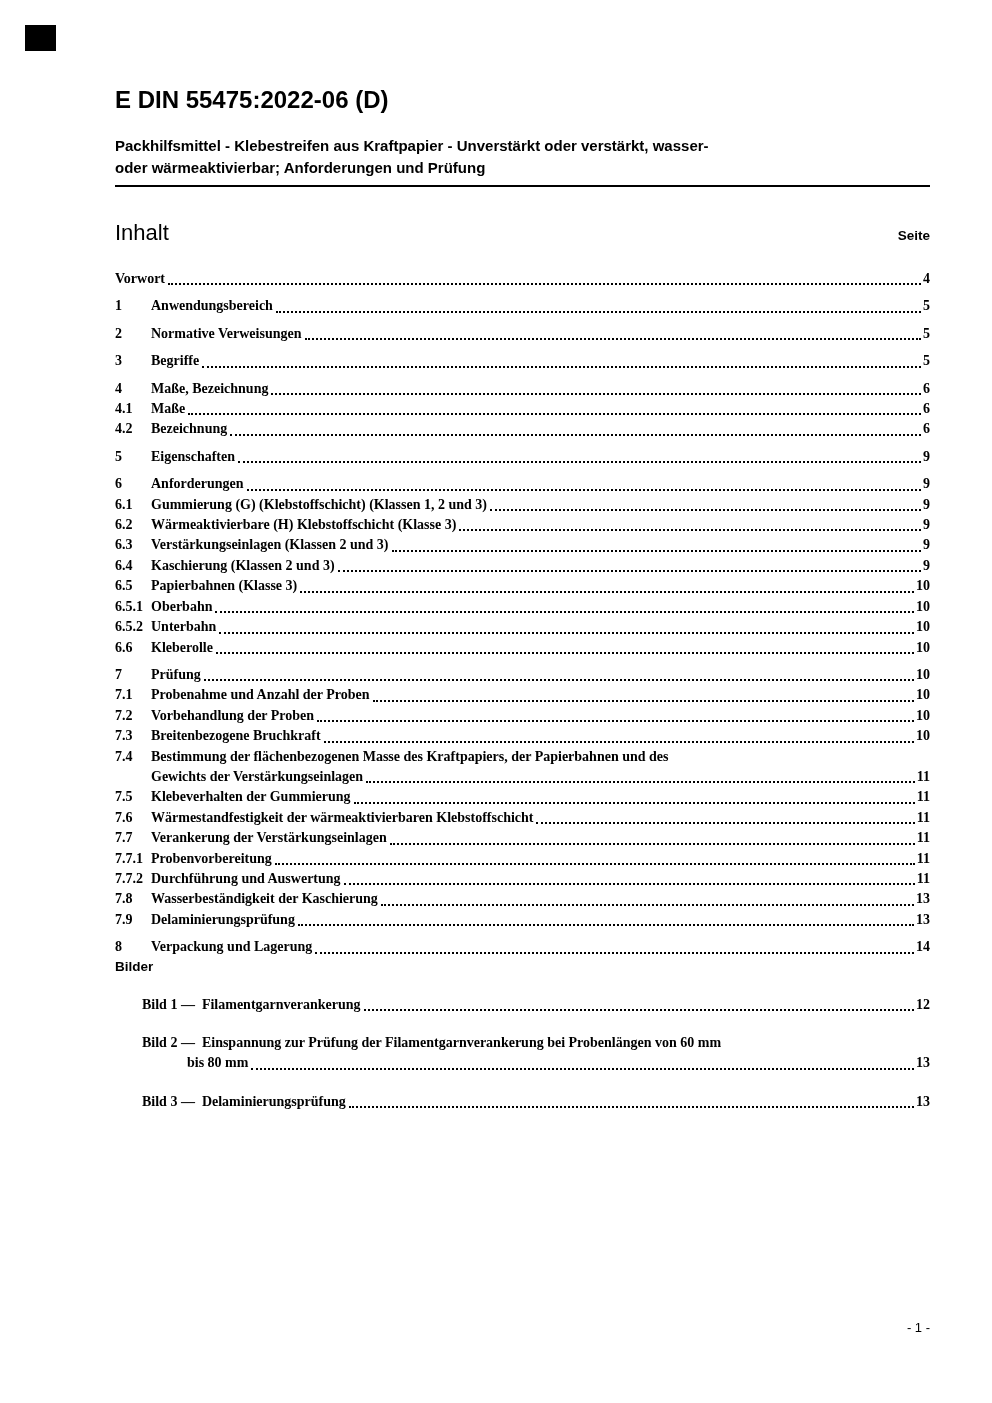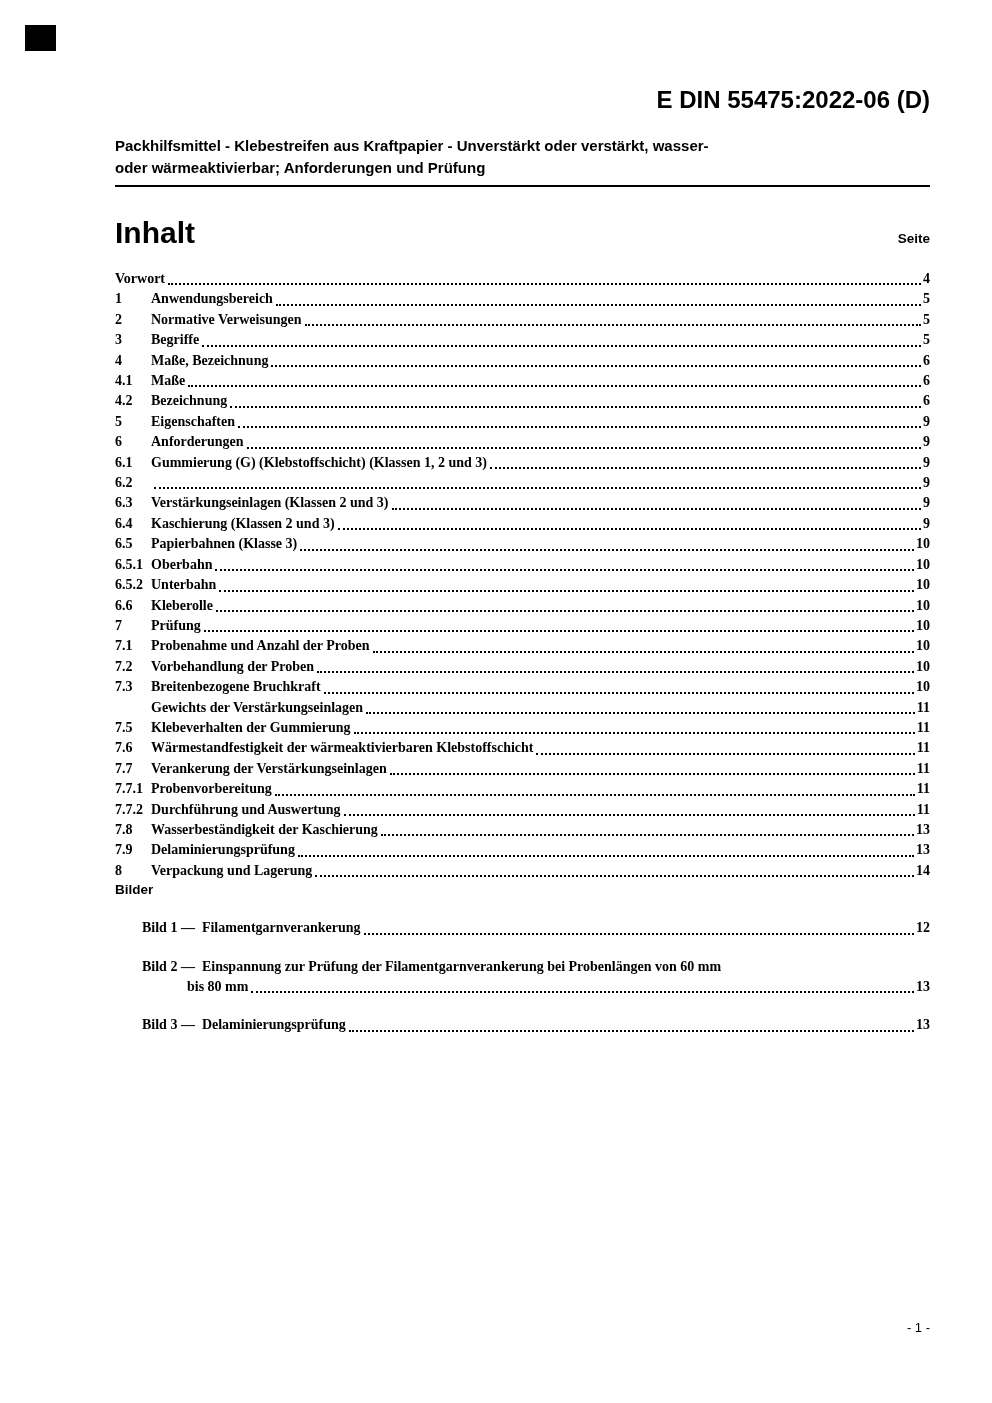--- a/index.html
+++ b/index.html
@@ -20,21 +20,20 @@
     top: 25px;
     width: 31px;
     height: 26px;
     background: #000000;
   }
   .doc-number {
     padding-top: 86px;
     font-size: 24px;
     font-weight: bold;
     line-height: 28px;
-    text-align: right;
   }
   .pub-date {
     font-size: 13.5px;
     margin-top: 3px;
     line-height: 16px;
   }
   .doc-title {
     margin-top: 21px;
     font-size: 15px;
     font-weight: bold;
@@ -44,34 +43,34 @@
     border: none;
     border-top: 2px solid #000000;
     margin: 7px 0 0 0;
   }
   .toc-header {
     display: flex;
     justify-content: space-between;
     align-items: baseline;
     margin-top: 33px;
   }
-  .toc-heading { font-size: 30px; font-weight: bold; line-height: 26px; }
+  .toc-heading { font-size: 22px; font-weight: normal; line-height: 26px; }
   .page-col-label { font-size: 13.5px; font-weight: bold; }
   .toc-list {
     margin-top: 23px;
     font-family: "Liberation Serif", serif;
     font-weight: bold;
     font-size: 14px;
   }
   .toc-row {
     display: flex;
     align-items: flex-end;
     line-height: 20.4px;
   }
-  .group-start { margin-top: 0; }
+  .group-start { margin-top: 7px; }
   .toc-num { flex: 0 0 36px; width: 36px; }
   .toc-label { flex: 0 1 auto; }
   .toc-leader {
     flex: 1 1 20px;
     min-width: 20px;
     border-bottom: 2px dotted #000000;
     margin: 0 2px 4px 3px;
   }
   .toc-page { flex: 0 0 auto; text-align: right; }
   .figures-heading {
@@ -178,20 +177,21 @@
         <span class="toc-page">9</span>
       </div>
       <div class="toc-row">
         <span class="toc-num">6.1</span>
         <span class="toc-label">Gummierung (G) (Klebstoffschicht) (Klassen 1, 2 und 3)</span>
         <span class="toc-leader"></span>
         <span class="toc-page">9</span>
       </div>
       <div class="toc-row">
         <span class="toc-num">6.2</span>
+        <span class="toc-label">Wärmeaktivierbare (H) Klebstoffschicht (Klasse 3)</span>
         <span class="toc-leader"></span>
         <span class="toc-page">9</span>
       </div>
       <div class="toc-row">
         <span class="toc-num">6.3</span>
         <span class="toc-label">Verstärkungseinlagen (Klassen 2 und 3)</span>
         <span class="toc-leader"></span>
         <span class="toc-page">9</span>
       </div>
       <div class="toc-row">
@@ -240,20 +240,24 @@
         <span class="toc-num">7.2</span>
         <span class="toc-label">Vorbehandlung der Proben</span>
         <span class="toc-leader"></span>
         <span class="toc-page">10</span>
       </div>
       <div class="toc-row">
         <span class="toc-num">7.3</span>
         <span class="toc-label">Breitenbezogene Bruchkraft</span>
         <span class="toc-leader"></span>
         <span class="toc-page">10</span>
+      </div>
+      <div class="toc-row">
+        <span class="toc-num">7.4</span>
+        <span class="toc-label">Bestimmung der flächenbezogenen Masse des Kraftpapiers, der Papierbahnen und des</span>
       </div>
       <div class="toc-row">
         <span class="toc-num"></span>
         <span class="toc-label">Gewichts der Verstärkungseinlagen</span>
         <span class="toc-leader"></span>
         <span class="toc-page">11</span>
       </div>
       <div class="toc-row">
         <span class="toc-num">7.5</span>
         <span class="toc-label">Klebeverhalten der Gummierung</span>

